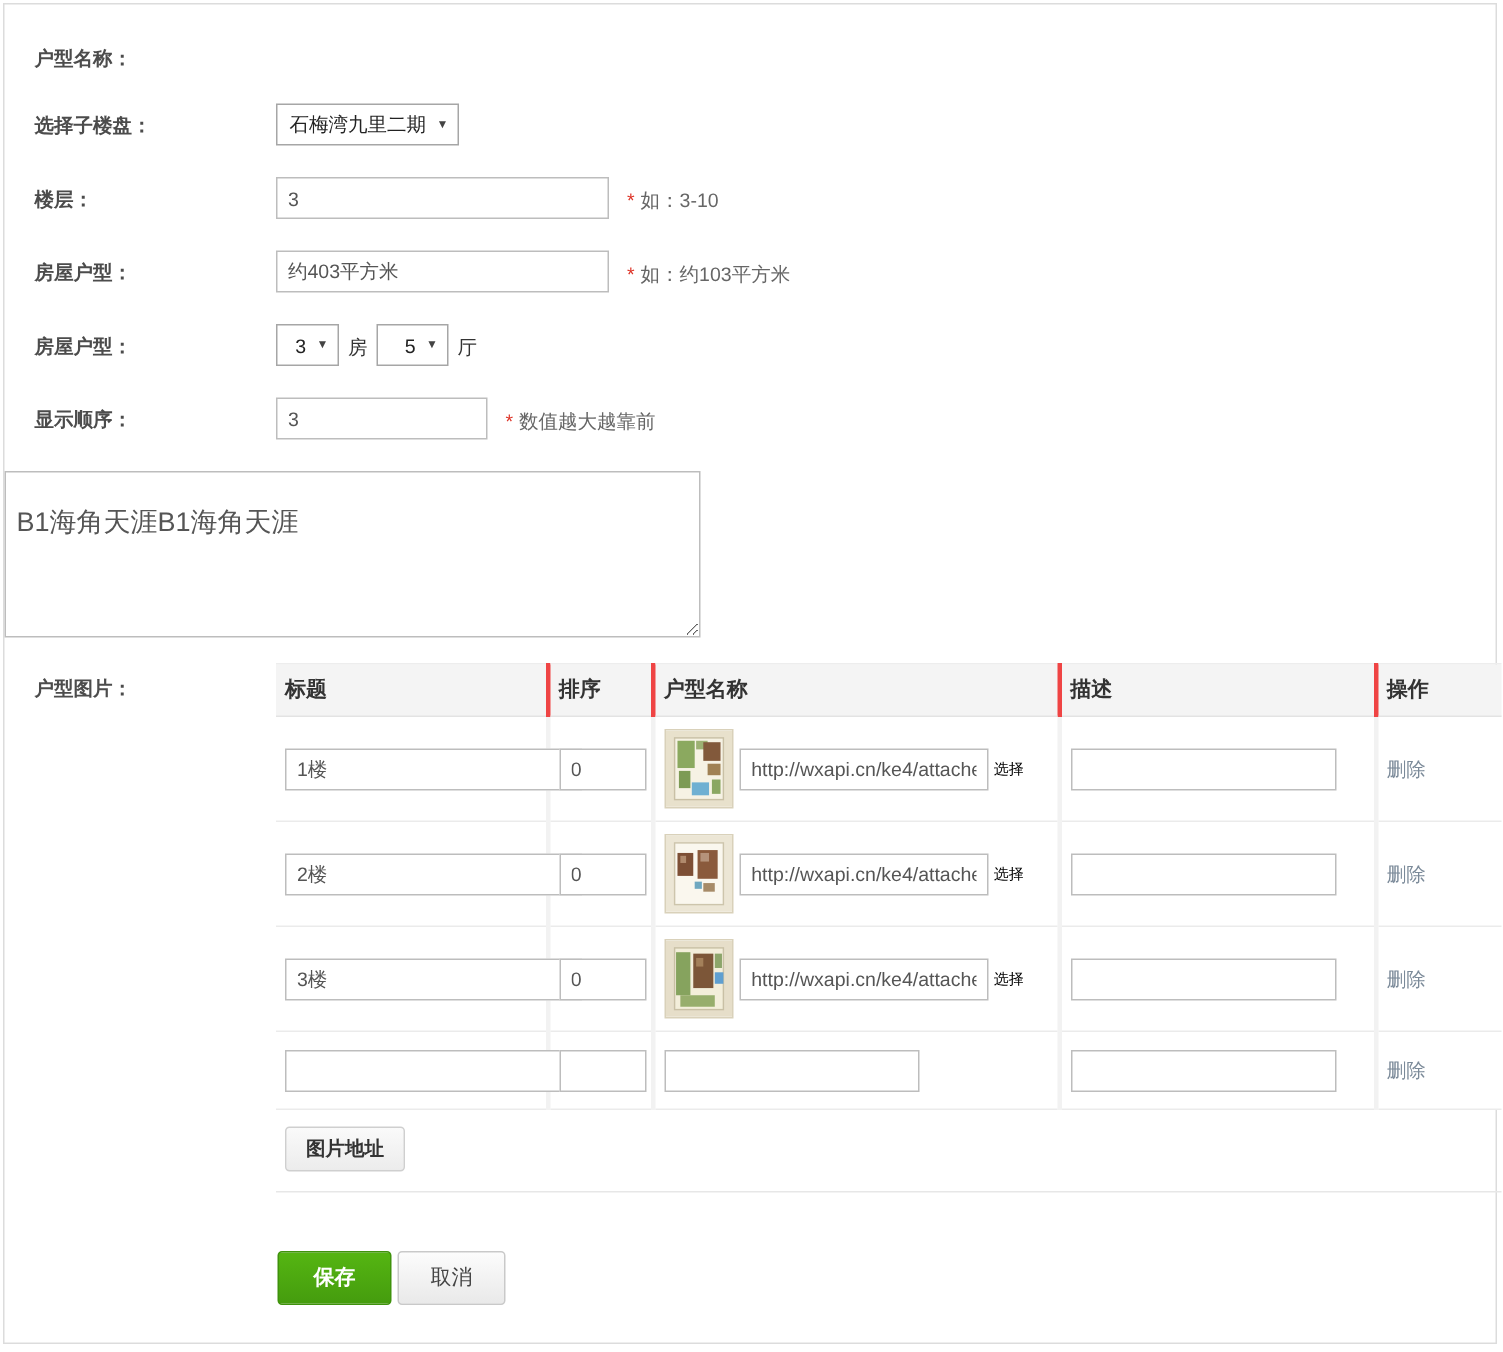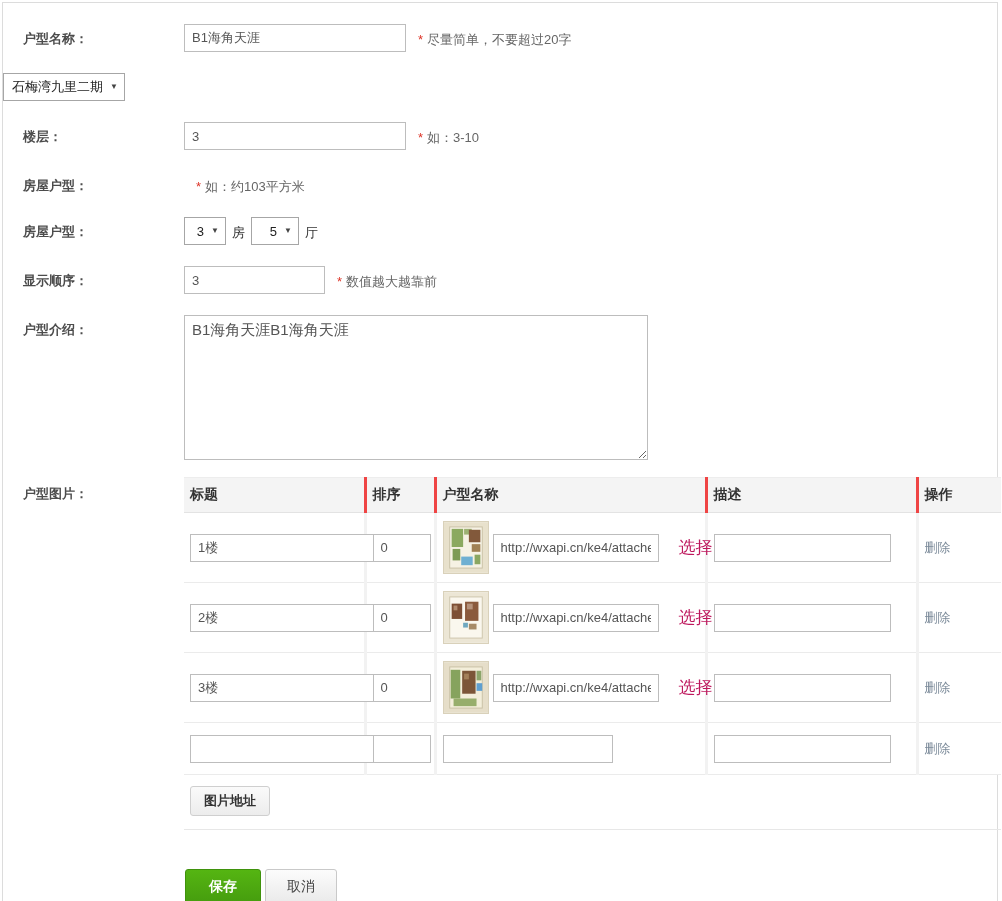--- a/index.html
+++ b/index.html
@@ -27,43 +27,43 @@
     display:inline-flex; align-items:center; justify-content:flex-end;
     height:28px; border:1px solid #a6a6a6; background:#fff; padding:0 6px;
     font-size:13px; color:#222; cursor:default;
   }
   .sel .arrow { font-size:8px; color:#444; margin-left:7px; line-height:1; }
   .sel-estate { width:122px; }
   .sel-room { width:42px; margin-right:6px; }
   .sel-hall { width:48px; margin:0 6px; }
   .unit { padding-top:7px; font-size:13px; color:#333; }
   textarea.intro {
-    width:464px; height:145px; border:1px solid #bdbdbd; padding:5px 7px;
-    font-size:15px; color:#555; font-family:inherit; resize:both; outline:none;
+    width:464px; height:111px; border:1px solid #bdbdbd; padding:21px 7px;
+    font-size:18px; color:#555; font-family:inherit; resize:both; outline:none;
   }
   
   .imgtable { border-collapse:collapse; table-layout:fixed; width:817px; }
   .imgtable th {
     background:#f4f4f4; font-size:14px; font-weight:bold; color:#333;
     text-align:left; padding:8px 6px; height:33px;
     border-top:1px solid #ededed; border-bottom:1px solid #e3e3e3;
   }
   .imgtable th + th { border-left:3px solid #ef4444; }
   .imgtable td { border-bottom:1px solid #ebebeb; padding:6px; vertical-align:middle; background:#fff; }
   .imgtable td + td { border-left:3px solid #f2f2f2; }
   .imgtable tr.tall { height:70px; }
   .imgtable tr.short { height:52px; }
   .in-title { width:198px; }
   .in-sort  { width:58px; }
   .in-url   { width:166px; }
   .in-url4  { width:170px; }
   .in-desc  { width:177px; }
   .cellflex { display:flex; align-items:center; }
   .thumb { width:46px; height:53px; flex:0 0 auto; border:1px solid #d9d1ba; display:block; }
-  .choose { margin-left:20px; color:#be185d; font-size:17px; text-decoration:none; white-space:nowrap; }
+  .choose { margin-left:4px; color:#000000; font-size:10px; text-decoration:none; white-space:nowrap; }
   .delete { color:#7b8a99; font-size:13px; text-decoration:none; }
   .urlbox { margin-left:4px; }
   .add-btn {
     display:inline-block; margin:11px 0 0 6px; padding:5px 13px;
     font-size:13px; font-weight:bold; color:#333; cursor:pointer;
     background:linear-gradient(#fafafa,#ececec); border:1px solid #cfcfcf; border-radius:3px;
   }
   .divider { border-top:1px solid #e7e7e7; margin:13px 0 0 181px; width:817px; }
   .actions { margin:39px 0 0 182px; padding-bottom:20px; display:flex; align-items:center; }
   .btn-save {
@@ -77,29 +77,24 @@
     font-family:inherit;
   }
 </style>
 </head>
 <body>
 
 <div class="container">
 
   <div class="frow">
     <div class="flabel">户型名称：</div>
-    <div class="fcontent">
-      <input class="txt w220" type="text" value="B1海角天涯" style="">
-      <div class="hint">
-        <span class="star">*</span><span>尽量简单，不要超过20字</span>
-      </div>
-    </div>
-  </div>
-
-  <div class="frow">
+  </div>
+
+  <div class="frow">
+    <div class="flabel">选择子楼盘：</div>
     <div class="fcontent">
       <div class="sel sel-estate">
         <span>石梅湾九里二期</span>
         <span class="arrow">▼</span>
       </div>
     </div>
   </div>
 
   <div class="frow">
     <div class="flabel">楼层：</div>
@@ -107,20 +102,21 @@
       <input class="txt w220" type="text" value="3" style="">
       <div class="hint">
         <span class="star">*</span><span>如：3-10</span>
       </div>
     </div>
   </div>
 
   <div class="frow">
     <div class="flabel">房屋户型：</div>
     <div class="fcontent">
+      <input class="txt w220" type="text" value="约403平方米" style="">
       <div class="hint">
         <span class="star">*</span><span>如：约103平方米</span>
       </div>
     </div>
   </div>
 
   <div class="frow">
     <div class="flabel">房屋户型：</div>
     <div class="fcontent">
       <div class="sel sel-room">
@@ -140,21 +136,20 @@
     <div class="flabel">显示顺序：</div>
     <div class="fcontent">
       <input class="txt w140" type="text" value="3" style="">
       <div class="hint">
         <span class="star">*</span><span>数值越大越靠前</span>
       </div>
     </div>
   </div>
 
   <div class="frow" style="margin-bottom:17px;">
-    <div class="flabel">户型介绍：</div>
     <div class="fcontent">
       <textarea class="intro" style="">B1海角天涯B1海角天涯</textarea>
     </div>
   </div>
 
   <div class="frow" style="margin-bottom:0;">
     <div class="flabel" style="padding-top:8px;">户型图片：</div>
     <div style="display:block;">
       <table class="imgtable">
         <colgroup>

